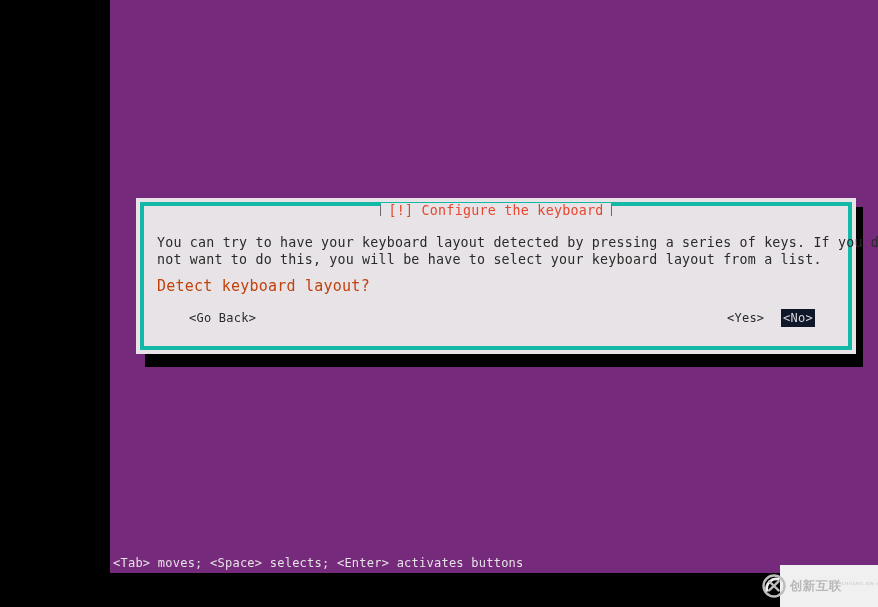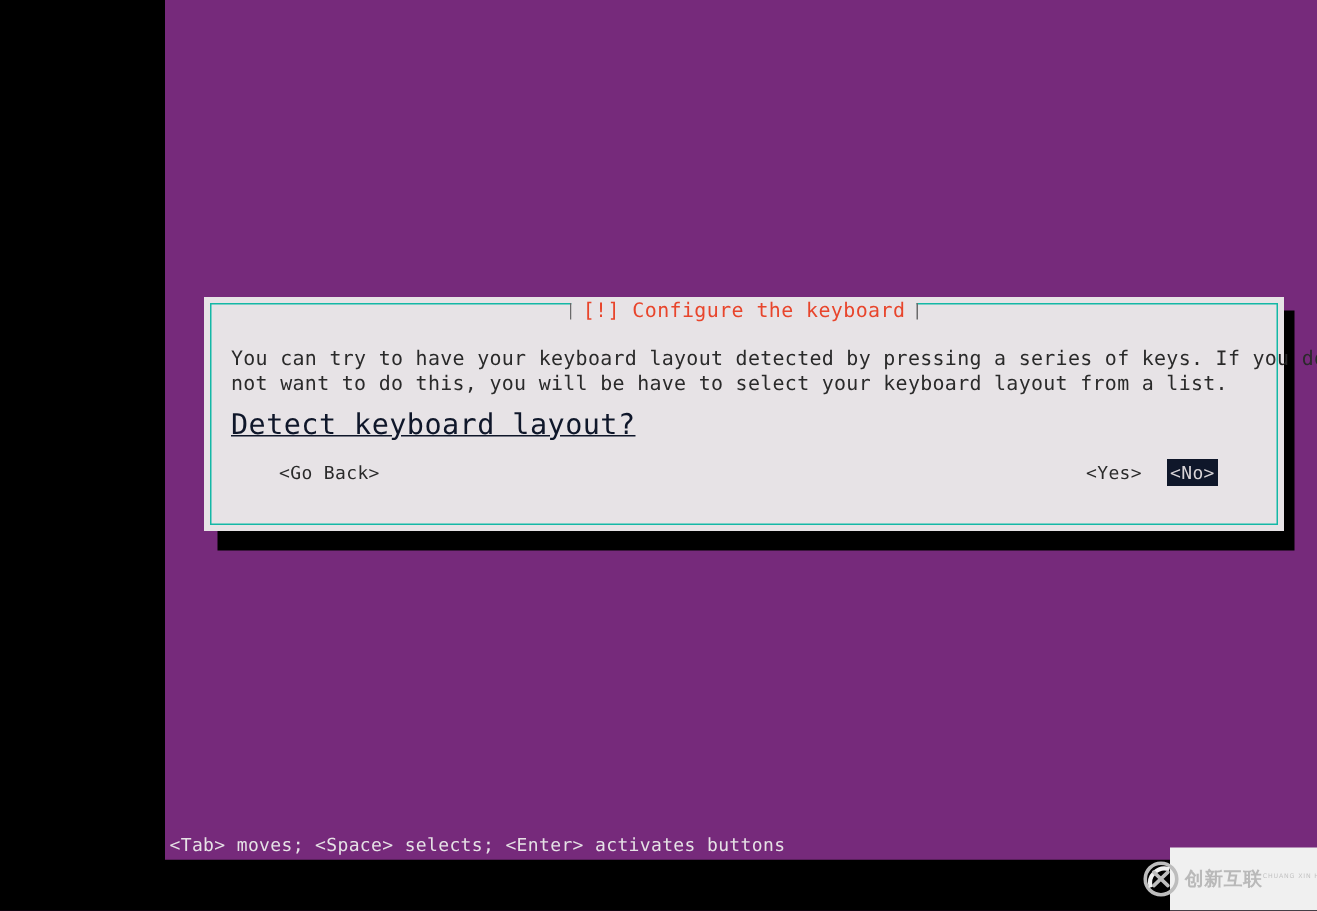--- a/index.html
+++ b/index.html
@@ -68,21 +68,21 @@
     width: 720px;
     height: 156px;
     background: #e7e3e6;
     box-sizing: border-box;
     padding: 4px;
   }
   .dialog-inner {
     position: relative;
     width: 100%;
     height: 100%;
-    border: 1px solid #14b8a6;
+    border: 4px solid #14b8a6;
     box-sizing: border-box;
     background: #e7e3e6;
   }
 
   
   .title-wrap {
     position: absolute;
     left: 0;
     top: -4px;
     width: 100%;
@@ -116,26 +116,25 @@
     color: #2a2a2a;
     font-size: 13.3px;
     line-height: 17px;
     white-space: pre;
     letter-spacing: 0.015em;
   }
   .question {
     position: absolute;
     left: 13px;
     top: 72px;
-    color: #0f172a;
-    font-size: 19px;
+    color: #c2410c;
+    font-size: 15px;
     line-height: 17px;
     white-space: pre;
     letter-spacing: 0.015em;
-    text-decoration: underline;
   }
 
   
   .btn-row {
     position: absolute;
     left: 0;
     top: 103px;
     width: 100%;
     height: 20px;
   }

